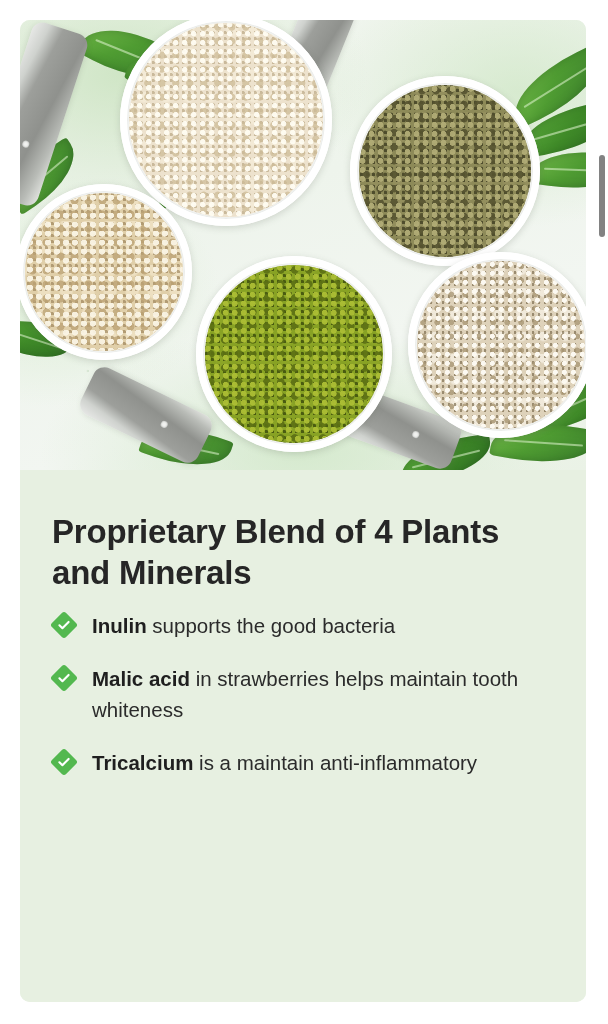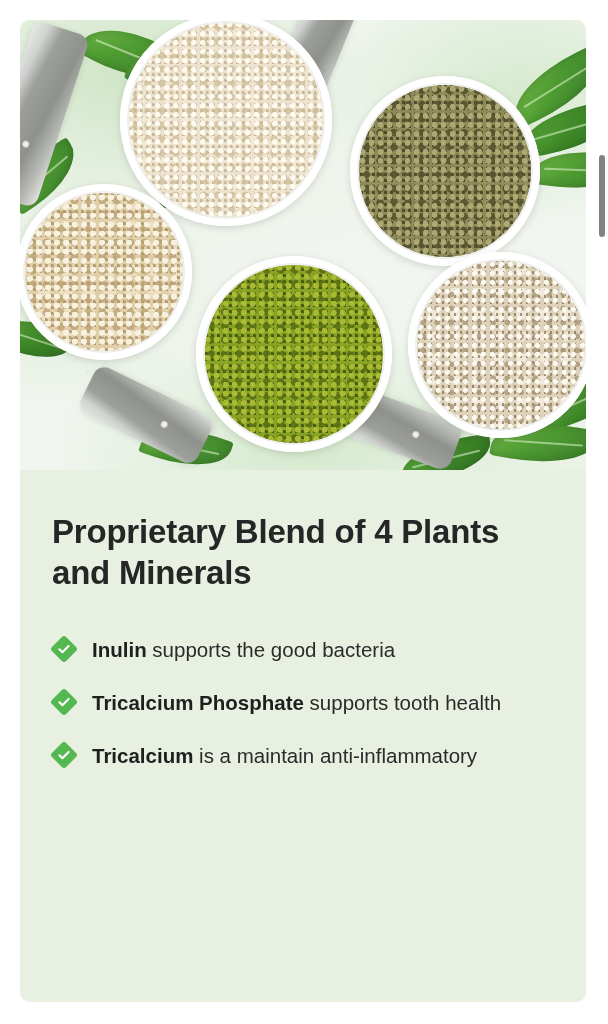--- a/index.html
+++ b/index.html
@@ -173,21 +173,21 @@
     font-size: 33px;
     line-height: 1.24;
     font-weight: 700;
     color: #262626;
     letter-spacing: -0.2px;
     max-width: 460px;
   }
 
   #benefits {
     list-style: none;
-    margin-top: 40px;
+    margin-top: 16px;
   }
 
   .benefit {
     display: flex;
     align-items: flex-start;
     margin-bottom: 22px;
   }
 
   .check-icon {
     position: relative;
@@ -299,30 +299,30 @@
         <li class="benefit">
           <span class="check-icon">
             <span class="diamond"></span>
             <svg viewBox="0 0 16 16">
                 <path d="M3.4 8.3 L6.4 11.2 L12.6 4.9" fill="none" stroke="#ffffff" stroke-width="2.1" stroke-linecap="round" stroke-linejoin="round"></path>
               </svg>
           </span>
           <span class="benefit-text"><b>Inulin</b><span> supports the good bacteria</span></span>
         </li>
 
-
         <li class="benefit">
           <span class="check-icon">
             <span class="diamond"></span>
             <svg viewBox="0 0 16 16">
                 <path d="M3.4 8.3 L6.4 11.2 L12.6 4.9" fill="none" stroke="#ffffff" stroke-width="2.1" stroke-linecap="round" stroke-linejoin="round"></path>
               </svg>
           </span>
-          <span class="benefit-text"><b>Tricalcium Phosphate</b><span> supports tooth health</span></span>
+          <span class="benefit-text"><b>Malic acid</b><span> in strawberries helps maintain tooth whiteness</span></span>
         </li>
+
 
         <li class="benefit">
           <span class="check-icon">
             <span class="diamond"></span>
             <svg viewBox="0 0 16 16">
                 <path d="M3.4 8.3 L6.4 11.2 L12.6 4.9" fill="none" stroke="#ffffff" stroke-width="2.1" stroke-linecap="round" stroke-linejoin="round"></path>
               </svg>
           </span>
           <span class="benefit-text"><b>Tricalcium</b><span> is a maintain anti-inflammatory</span></span>
         </li>

